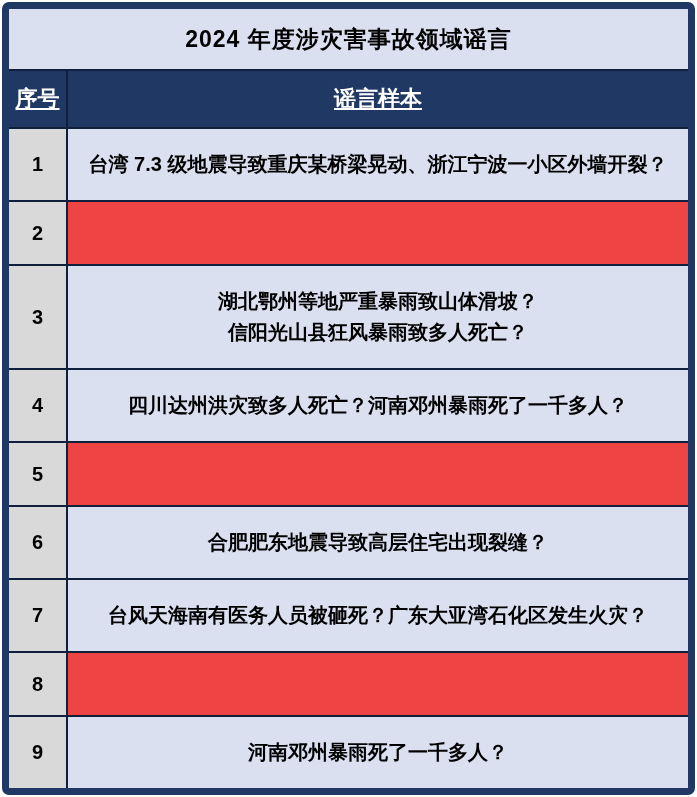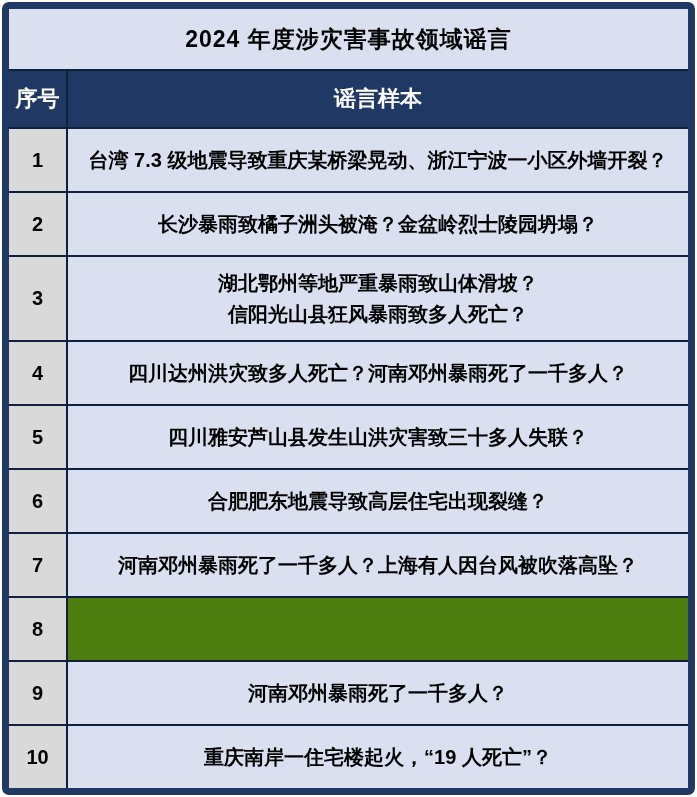--- a/index.html
+++ b/index.html
@@ -15,21 +15,21 @@
     padding: 2px;
     background: #ffffff;
   }
   .table-wrap {
     box-sizing: border-box;
     width: 693px;
     height: 793px;
     border: 7px solid #1f3864;
     border-radius: 7px;
     overflow: hidden;
-    background: #4d7c0f;
+    background: #ef4444;
     display: flex;
     flex-direction: column;
   }
   .title-row {
     box-sizing: border-box;
     height: 60px;
     background: #dbe0f1;
     color: #000000;
     font-size: 23px;
     font-weight: bold;
@@ -38,20 +38,21 @@
     justify-content: center;
     letter-spacing: 1px;
   }
   .header-row {
     box-sizing: border-box;
     height: 58px;
     background: #1f3864;
     color: #ffffff;
     border-top: 2px solid #10203c;
     display: flex;
+    text-decoration: underline;
   }
   .header-row .cell {
     font-size: 22px;
     font-weight: bold;
     display: flex;
     align-items: center;
     justify-content: center;
   }
   .index-col {
     box-sizing: border-box;
@@ -114,73 +115,61 @@
     <div class="rows" id="rows">
   <div class="data-row">
     <div class="cell index-col">1</div>
     <div class="cell content-col">
             <div>台湾 7.3 级地震导致重庆某桥梁晃动、浙江宁波一小区外墙开裂？</div>
           </div>
   </div>
 
   <div class="data-row">
     <div class="cell index-col">2</div>
-    <div class="cell content-col">
-            <div>长沙暴雨致橘子洲头被淹？金盆岭烈士陵园坍塌？</div>
-          </div>
   </div>
 
   <div class="data-row">
     <div class="cell index-col">3</div>
     <div class="cell content-col">
             <div>湖北鄂州等地严重暴雨致山体滑坡？</div>
             <div>信阳光山县狂风暴雨致多人死亡？</div>
           </div>
   </div>
 
   <div class="data-row">
     <div class="cell index-col">4</div>
     <div class="cell content-col">
             <div>四川达州洪灾致多人死亡？河南邓州暴雨死了一千多人？</div>
           </div>
   </div>
 
   <div class="data-row">
     <div class="cell index-col">5</div>
-    <div class="cell content-col">
-            <div>四川雅安芦山县发生山洪灾害致三十多人失联？</div>
-          </div>
   </div>
 
   <div class="data-row">
     <div class="cell index-col">6</div>
     <div class="cell content-col">
             <div>合肥肥东地震导致高层住宅出现裂缝？</div>
           </div>
   </div>
 
   <div class="data-row">
     <div class="cell index-col">7</div>
     <div class="cell content-col">
-            <div>河南邓州暴雨死了一千多人？上海有人因台风被吹落高坠？</div>
+            <div>台风天海南有医务人员被砸死？广东大亚湾石化区发生火灾？</div>
           </div>
   </div>
 
   <div class="data-row">
     <div class="cell index-col">8</div>
   </div>
 
   <div class="data-row">
     <div class="cell index-col">9</div>
     <div class="cell content-col">
             <div>河南邓州暴雨死了一千多人？</div>
           </div>
   </div>
 
-  <div class="data-row">
-    <div class="cell index-col">10</div>
-    <div class="cell content-col">
-            <div>重庆南岸一住宅楼起火，“19 人死亡”？</div>
-          </div>
-  </div>
 </div>
   </div>
 </div>
 
 </body></html>

